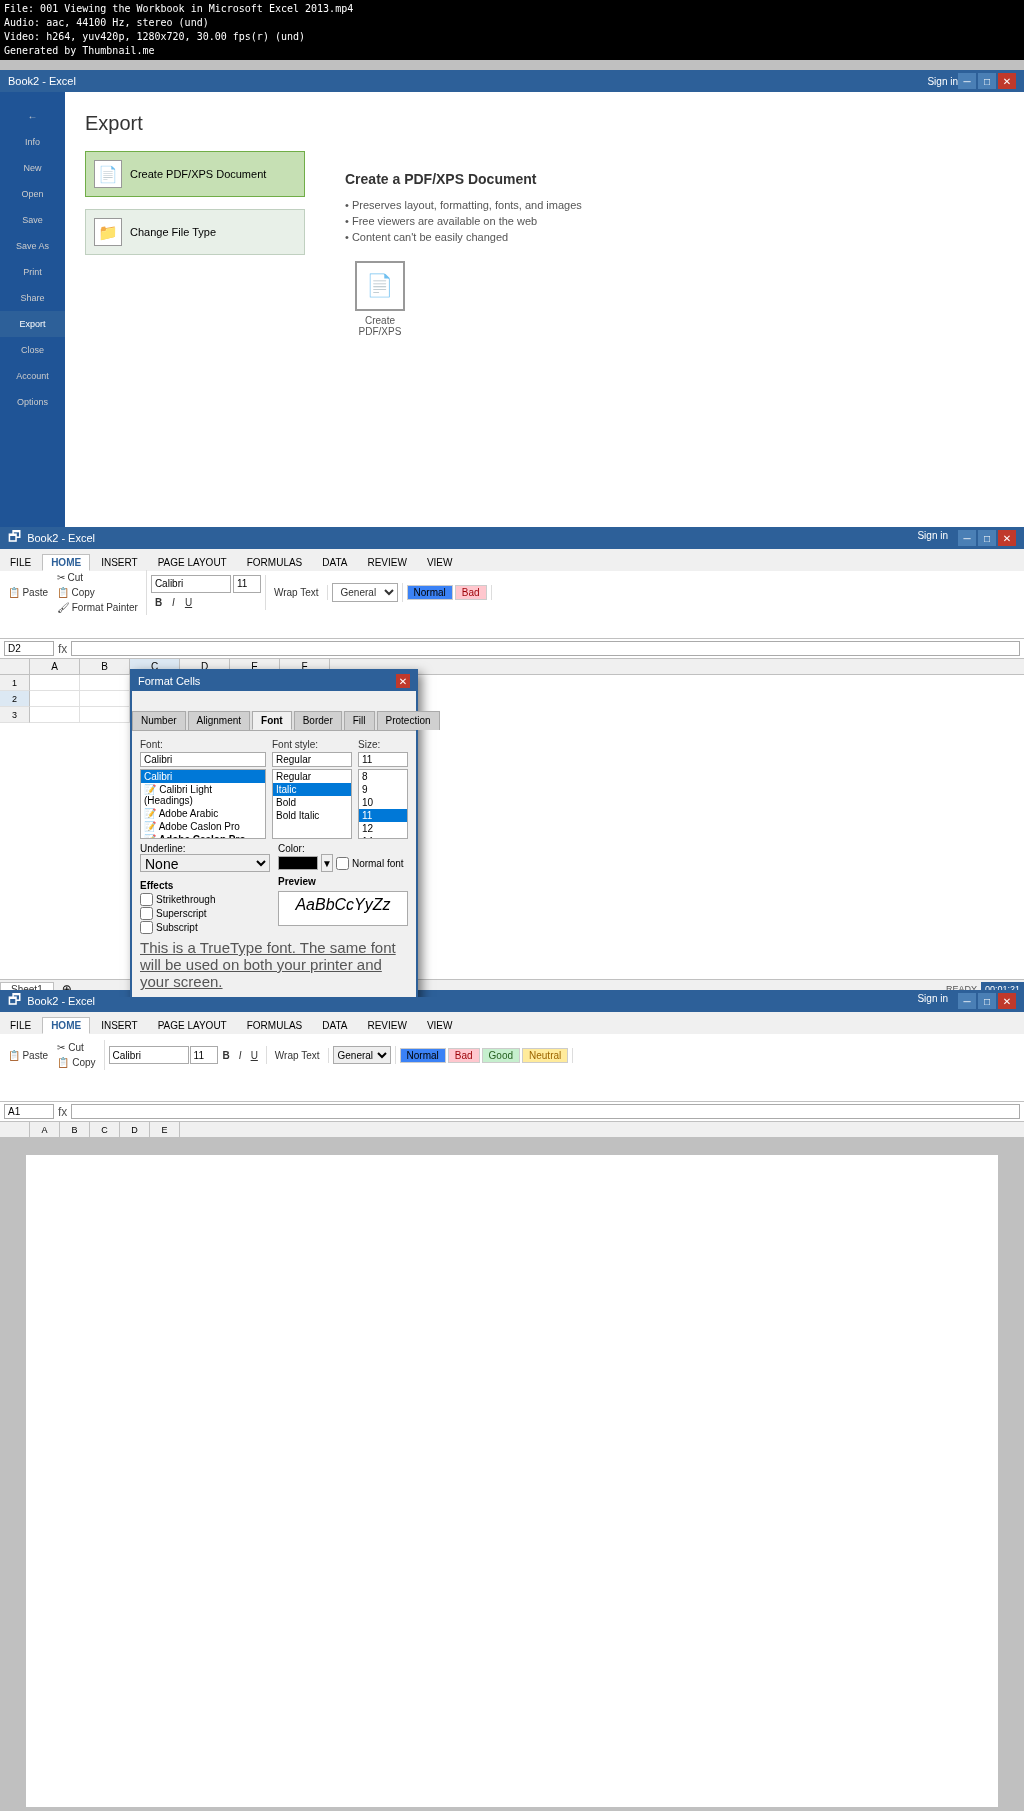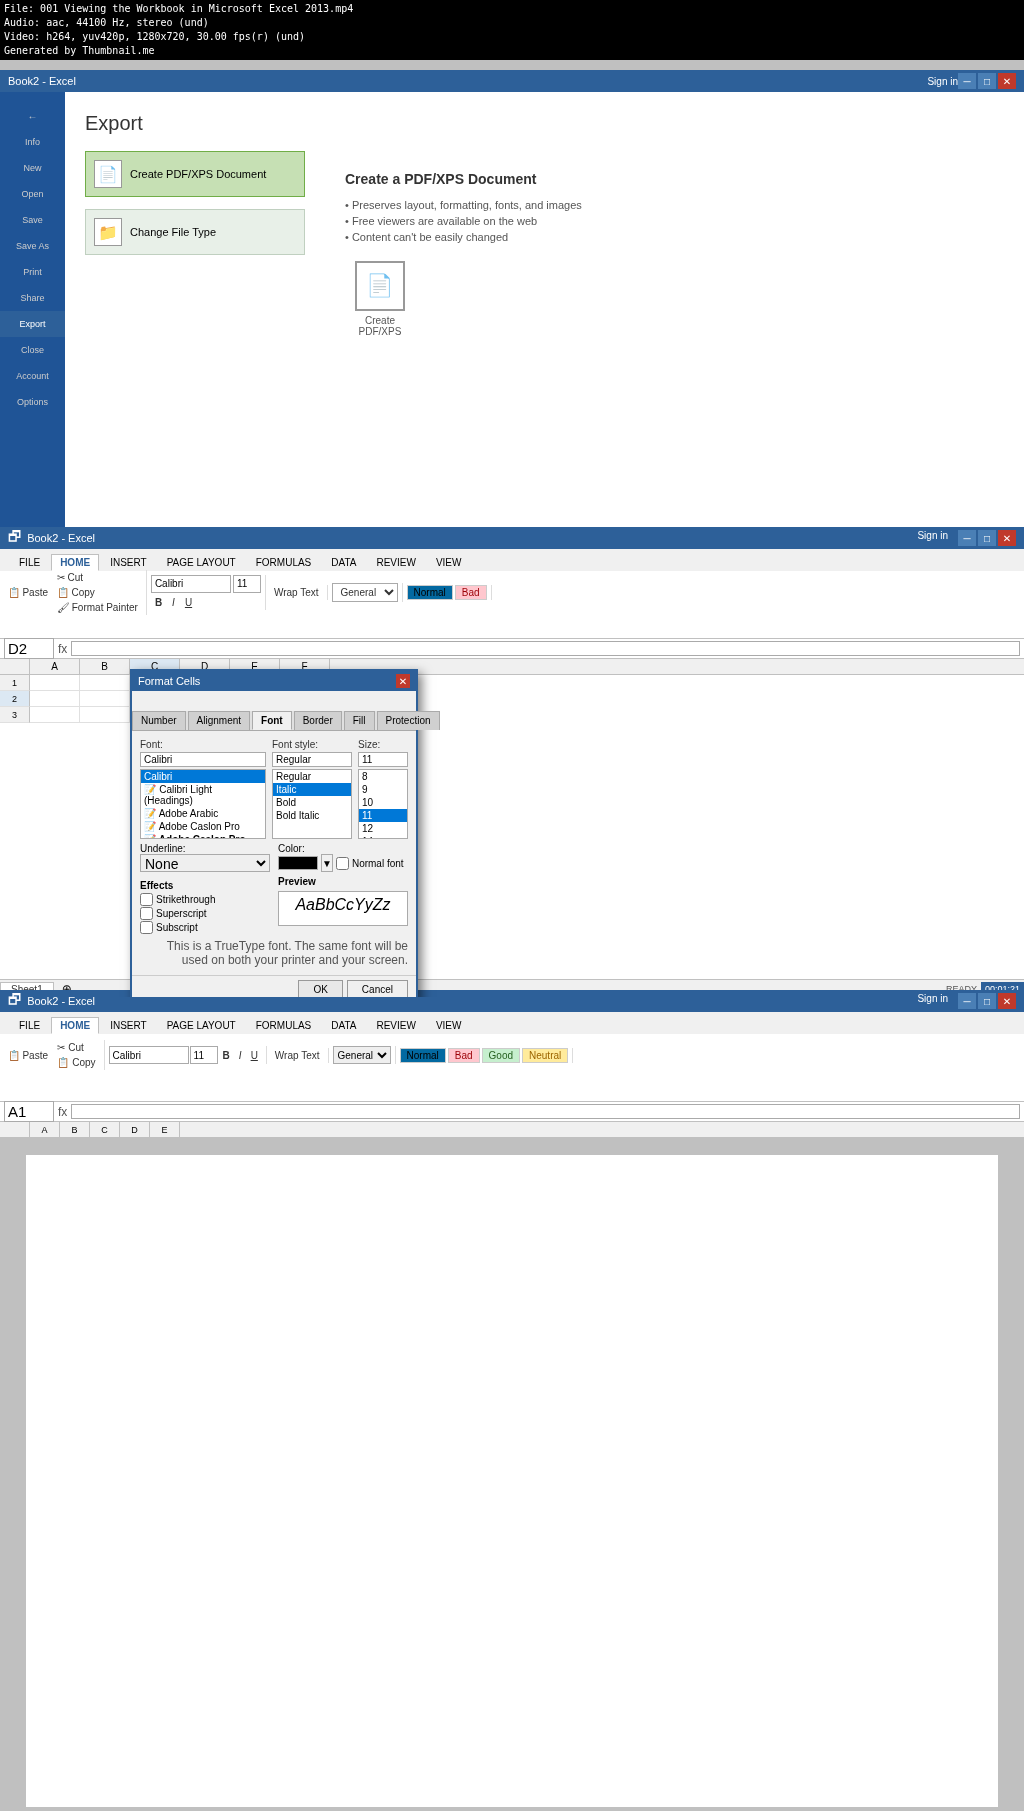--- a/index.html
+++ b/index.html
@@ -76,21 +76,21 @@
     
     .excel-window-mid {
       position: absolute; top: 527px; left: 0; right: 0; height: 470px;
       background: #f0f0f0;
     }
     .ribbon-area {
       height: 90px; background: #fff; border-bottom: 1px solid #c0c0c0;
     }
     .ribbon-tabs {
       display: flex; background: #f0f0f0; height: 22px; align-items: flex-end;
-      padding: 0 10px; gap: 2px;
+      padding: 0 1px; gap: 2px;
     }
     .ribbon-tab {
       padding: 2px 8px; font-size: 10px; cursor: pointer;
       background: #f0f0f0; border: 1px solid transparent;
     }
     .ribbon-tab.active {
       background: #fff; border: 1px solid #c0c0c0; border-bottom: 1px solid #fff;
       color: #2d6099; font-weight: bold;
     }
     .ribbon-toolbar {
@@ -111,21 +111,21 @@
     }
     .font-box { width: 80px; }
     .size-box { width: 28px; }
 
     
     .formula-bar {
       display: flex; align-items: center; height: 20px;
       background: #fff; border-bottom: 1px solid #c0c0c0;
       padding: 0 4px; gap: 4px;
     }
-    .name-box { width: 50px; border: 1px solid #aaa; font-size: 15px; padding: 1px 3px; }
+    .name-box { width: 50px; border: 1px solid #aaa; font-size: 10px; padding: 1px 3px; }
     .formula-input { flex: 1; border: 1px solid #aaa; font-size: 10px; padding: 1px 3px; }
 
     
     .sheet-area {
       position: relative; background: #fff;
       height: calc(100% - 90px - 20px - 22px);
       overflow: hidden;
     }
     .column-headers {
       display: flex; height: 16px; background: #f0f0f0;
@@ -182,21 +182,21 @@
     .color-swatch { width: 40px; height: 14px; background: #000; border: 1px solid #aaa; }
     .normal-font-cb { font-size: 10px; display: flex; align-items: center; gap: 3px; }
 
     .effects-section { margin-top: 4px; }
     .effects-section label { font-size: 10px; font-weight: bold; display: block; margin-bottom: 2px; }
     .effect-item { font-size: 10px; display: flex; align-items: center; gap: 3px; margin-bottom: 1px; }
 
     .preview-section { border: 1px solid #aaa; padding: 4px; margin-top: 4px; text-align: center; min-height: 35px; background: #fff; }
     .preview-text { font-size: 16px; color: #000; }
 
-    .truetype-note { font-size: 12px; color: #555; margin-top: 4px; text-align: right; }
+    .truetype-note { font-size: 15px; color: #555; margin-top: 4px; text-align: left; text-decoration: underline; }
 
     .dialog-footer { padding: 4px 8px; display: flex; justify-content: flex-end; gap: 4px; border-top: 1px solid #ccc; }
     .dlg-btn { padding: 3px 14px; font-size: 10px; cursor: pointer; border: 1px solid #999; background: #f0f0f0; }
     .dlg-btn.ok { background: #e8e8e8; }
 
     
     .sheet-tabs {
       display: flex; align-items: center; height: 18px;
       background: #f0f0f0; border-top: 1px solid #c0c0c0;
     }
@@ -207,21 +207,21 @@
     
     .excel-window-bot {
       position: absolute; top: 990px; left: 0; right: 0; bottom: 0;
       background: #f0f0f0;
     }
     .blank-sheet { background: #c0c0c0; height: calc(100% - 135px); display: flex; align-items: center; justify-content: center; }
     .blank-sheet-inner { background: #fff; width: 95%; height: 95%; }
 
     .styles-group { display: flex; gap: 2px; align-items: center; }
     .style-badge { padding: 1px 6px; font-size: 10px; border: 1px solid #ccc; }
-    .style-normal { background: #0369a1; }
+    .style-normal { background: #3b82f6; }
     .style-bad { background: #ffc7ce; color: #9c0006; }
     .style-good { background: #c6efce; color: #276221; }
     .style-neutral { background: #ffeb9c; color: #9c6500; }
   </style>
 </head>
 <body>
 
 <div class="video-info">
   <div>File: 001 Viewing the Workbook in Microsoft Excel 2013.mp4</div>
   <div>Audio: aac, 44100 Hz, stereo (und)</div>

